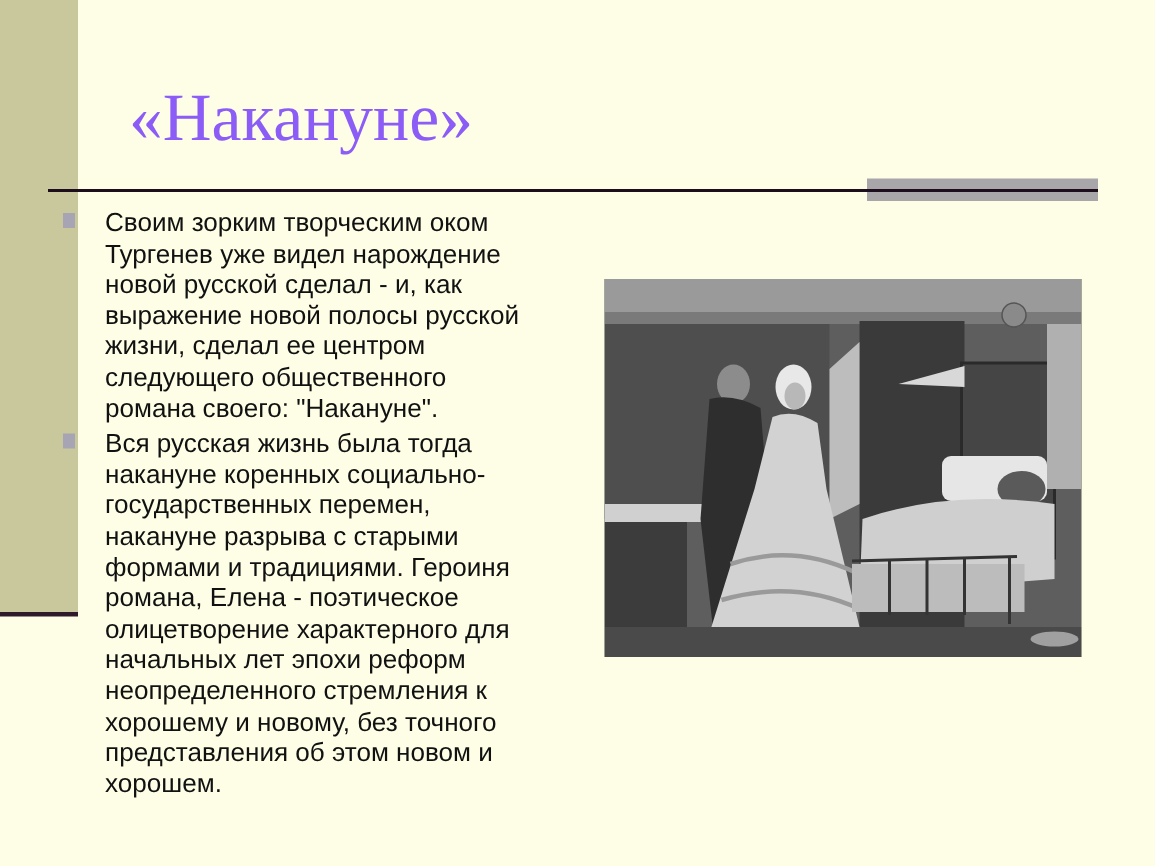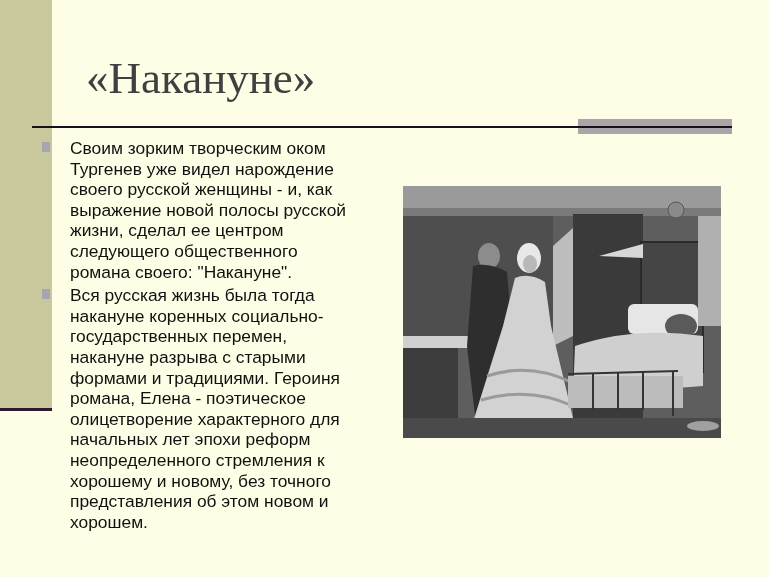--- a/index.html
+++ b/index.html
@@ -12,21 +12,21 @@
       position: absolute; left: 0; top: 0; width: 52px; height: 408px;
       background: #c9c89c;
     }
     .sidebar-rule {
       position: absolute; left: 0; top: 408px; width: 52px; height: 3px;
       background: #2e1a2a;
     }
     .title {
       position: absolute; left: 86px; top: 52px;
       font-family: "Liberation Serif", serif;
-      font-size: 45px; color: #404040; letter-spacing: 0px;
+      font-size: 45px; color: #8b5cf6; letter-spacing: 0px;
       white-space: nowrap;
     }
     .title-rule {
       position: absolute; left: 32px; top: 126px; width: 700px; height: 2px;
       background: #1c0e1c;
     }
     .accent-bar {
       position: absolute; left: 578px; top: 119px; width: 154px; height: 15px;
       background: #a9a6a9;
     }
@@ -62,21 +62,21 @@
 
 <div class="title">«Накануне»</div>
 <div class="title-rule"></div>
 <div class="accent-bar"></div>
 
 <ul class="bullets">
   <li class="bullet">
     <span class="bullet-marker"></span>
     <span class="bullet-text">Своим зорким творческим оком
 Тургенев уже видел нарождение
-своего русской женщины - и, как
+новой русской сделал - и, как
 выражение новой полосы русской
 жизни, сделал ее центром
 следующего общественного
 романа своего: "Накануне".</span>
   </li>
   <li class="bullet">
     <span class="bullet-marker"></span>
     <span class="bullet-text">Вся русская жизнь была тогда
 накануне коренных социально-
 государственных перемен,

